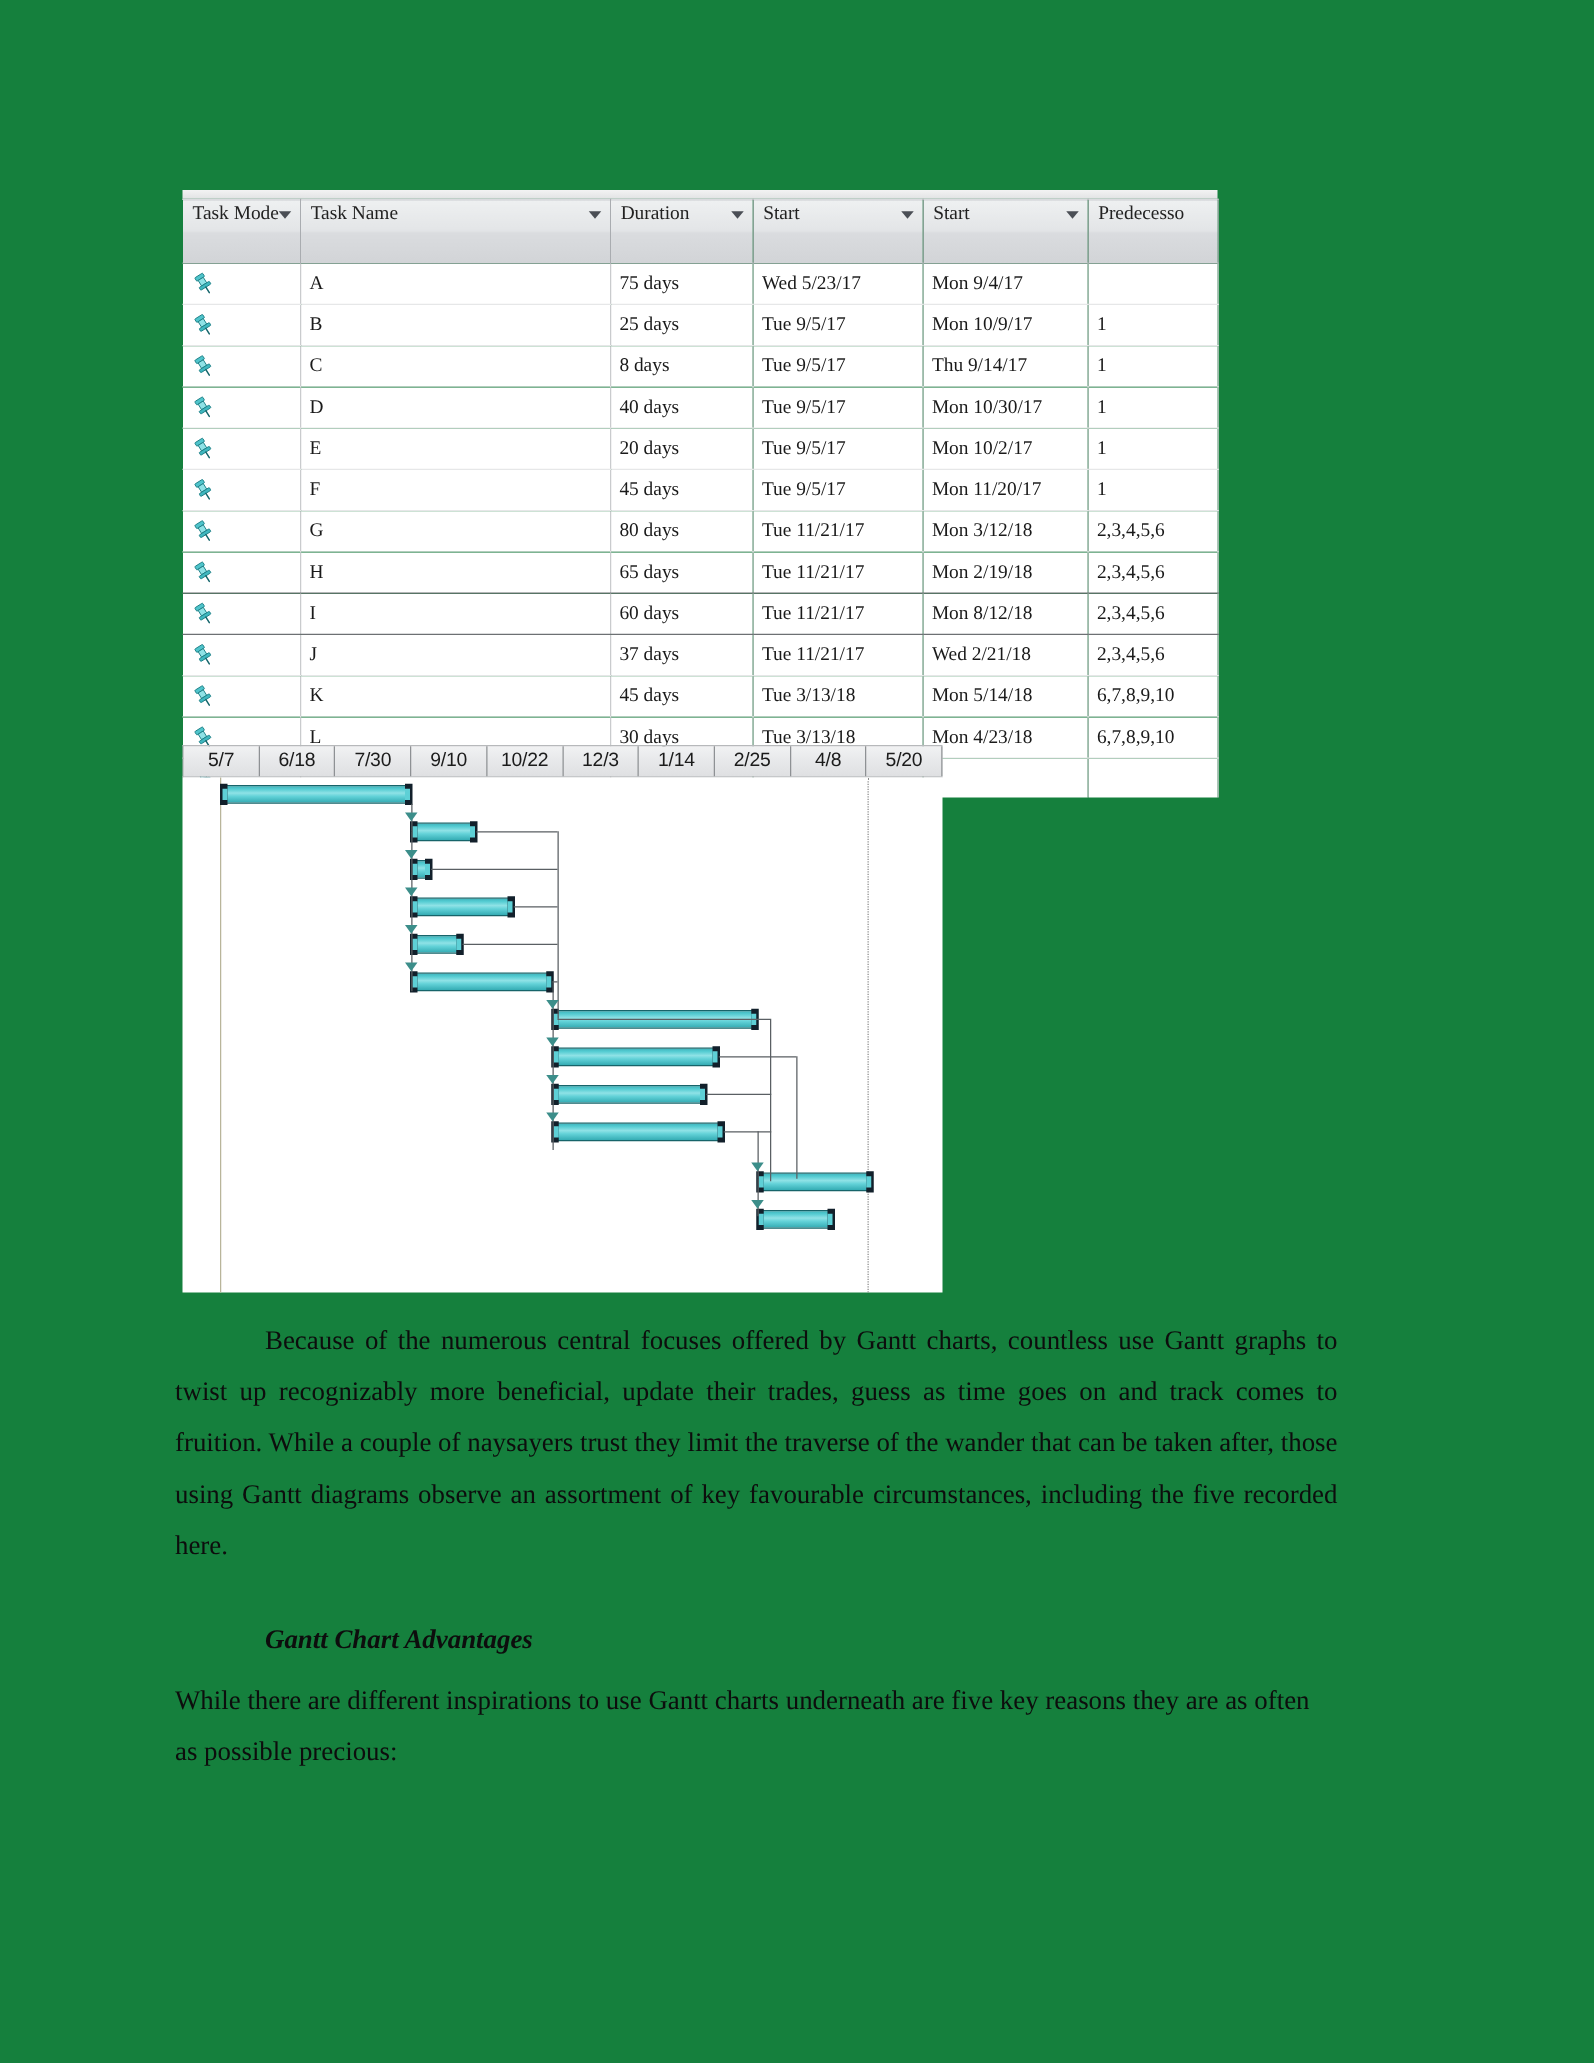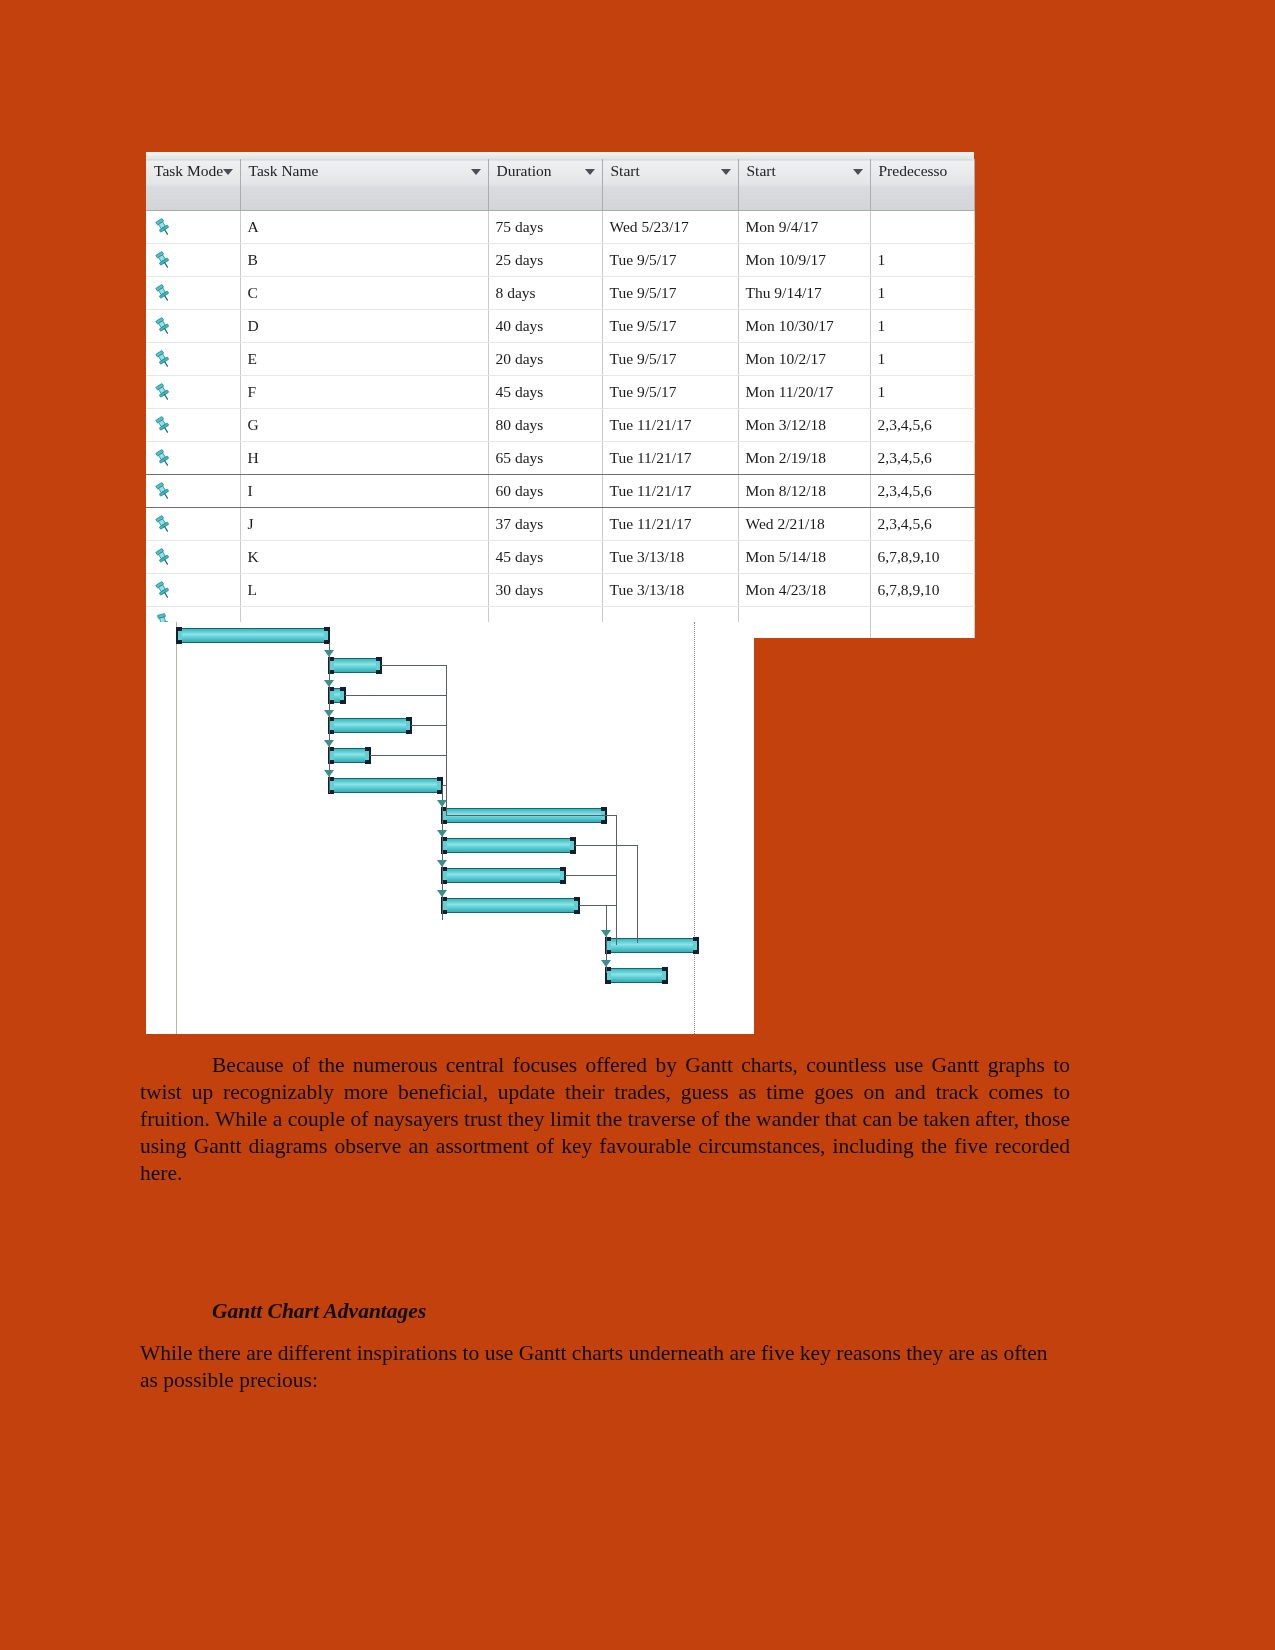--- a/index.html
+++ b/index.html
@@ -13,21 +13,21 @@
     position: relative;
     font-family: "Liberation Serif", serif;
     color: #000;
     overflow: hidden;
   }
 
   
   .page {
     position: absolute;
     inset: 0;
-    background: #c2410c;
+    background: #15803d;
   }
   .msp-topline {
     position: absolute;
     left: 146px;
     top: 152px;
     width: 828px;
     height: 7px;
     background: linear-gradient(to bottom, #f3f3f3, #e2e3e4);
     border-bottom: 1px solid #c8c9ca;
   }
@@ -193,21 +193,21 @@
     border-top: 7px solid #3c8e8a;
   }
 
   
   .body-text {
     position: absolute;
     left: 140px;
     width: 930px;
     font-family: "Liberation Serif", serif;
     font-size: 21.5px;
-    line-height: 27px;
+    line-height: 41px;
     text-align: justify;
     color: #0d0d0d;
   }
   .p1 { top: 1052px; }
   .p1 .indent { display: inline-block; width: 72px; }
   .heading {
     position: absolute;
     left: 212px;
     top: 1299px;
     font-family: "Liberation Serif", serif;
@@ -453,20 +453,32 @@
             </svg></td>
           <td></td>
           <td></td>
           <td></td>
           <td></td>
           <td></td>
         </tr>
       </tbody>
   </table>
 
+  <div class="timescale" id="timescale">
+      <div class="ts-cell">5/7</div>
+      <div class="ts-cell">6/18</div>
+      <div class="ts-cell">7/30</div>
+      <div class="ts-cell">9/10</div>
+      <div class="ts-cell">10/22</div>
+      <div class="ts-cell">12/3</div>
+      <div class="ts-cell">1/14</div>
+      <div class="ts-cell">2/25</div>
+      <div class="ts-cell">4/8</div>
+      <div class="ts-cell">5/20</div>
+    </div>
 
   <div class="gantt" id="gantt">
     <div class="proj-start-line"></div>
     <div class="today-line"></div>
   <div class="bar" title="A" style="left: 31px; top: 6px; width: 152px;">
         <span class="body"></span>
         <span class="cap-l"></span>
         <span class="cap-r"></span>
       </div>
       <div class="bar" title="B" style="left: 183px; top: 36px; width: 52px;">

